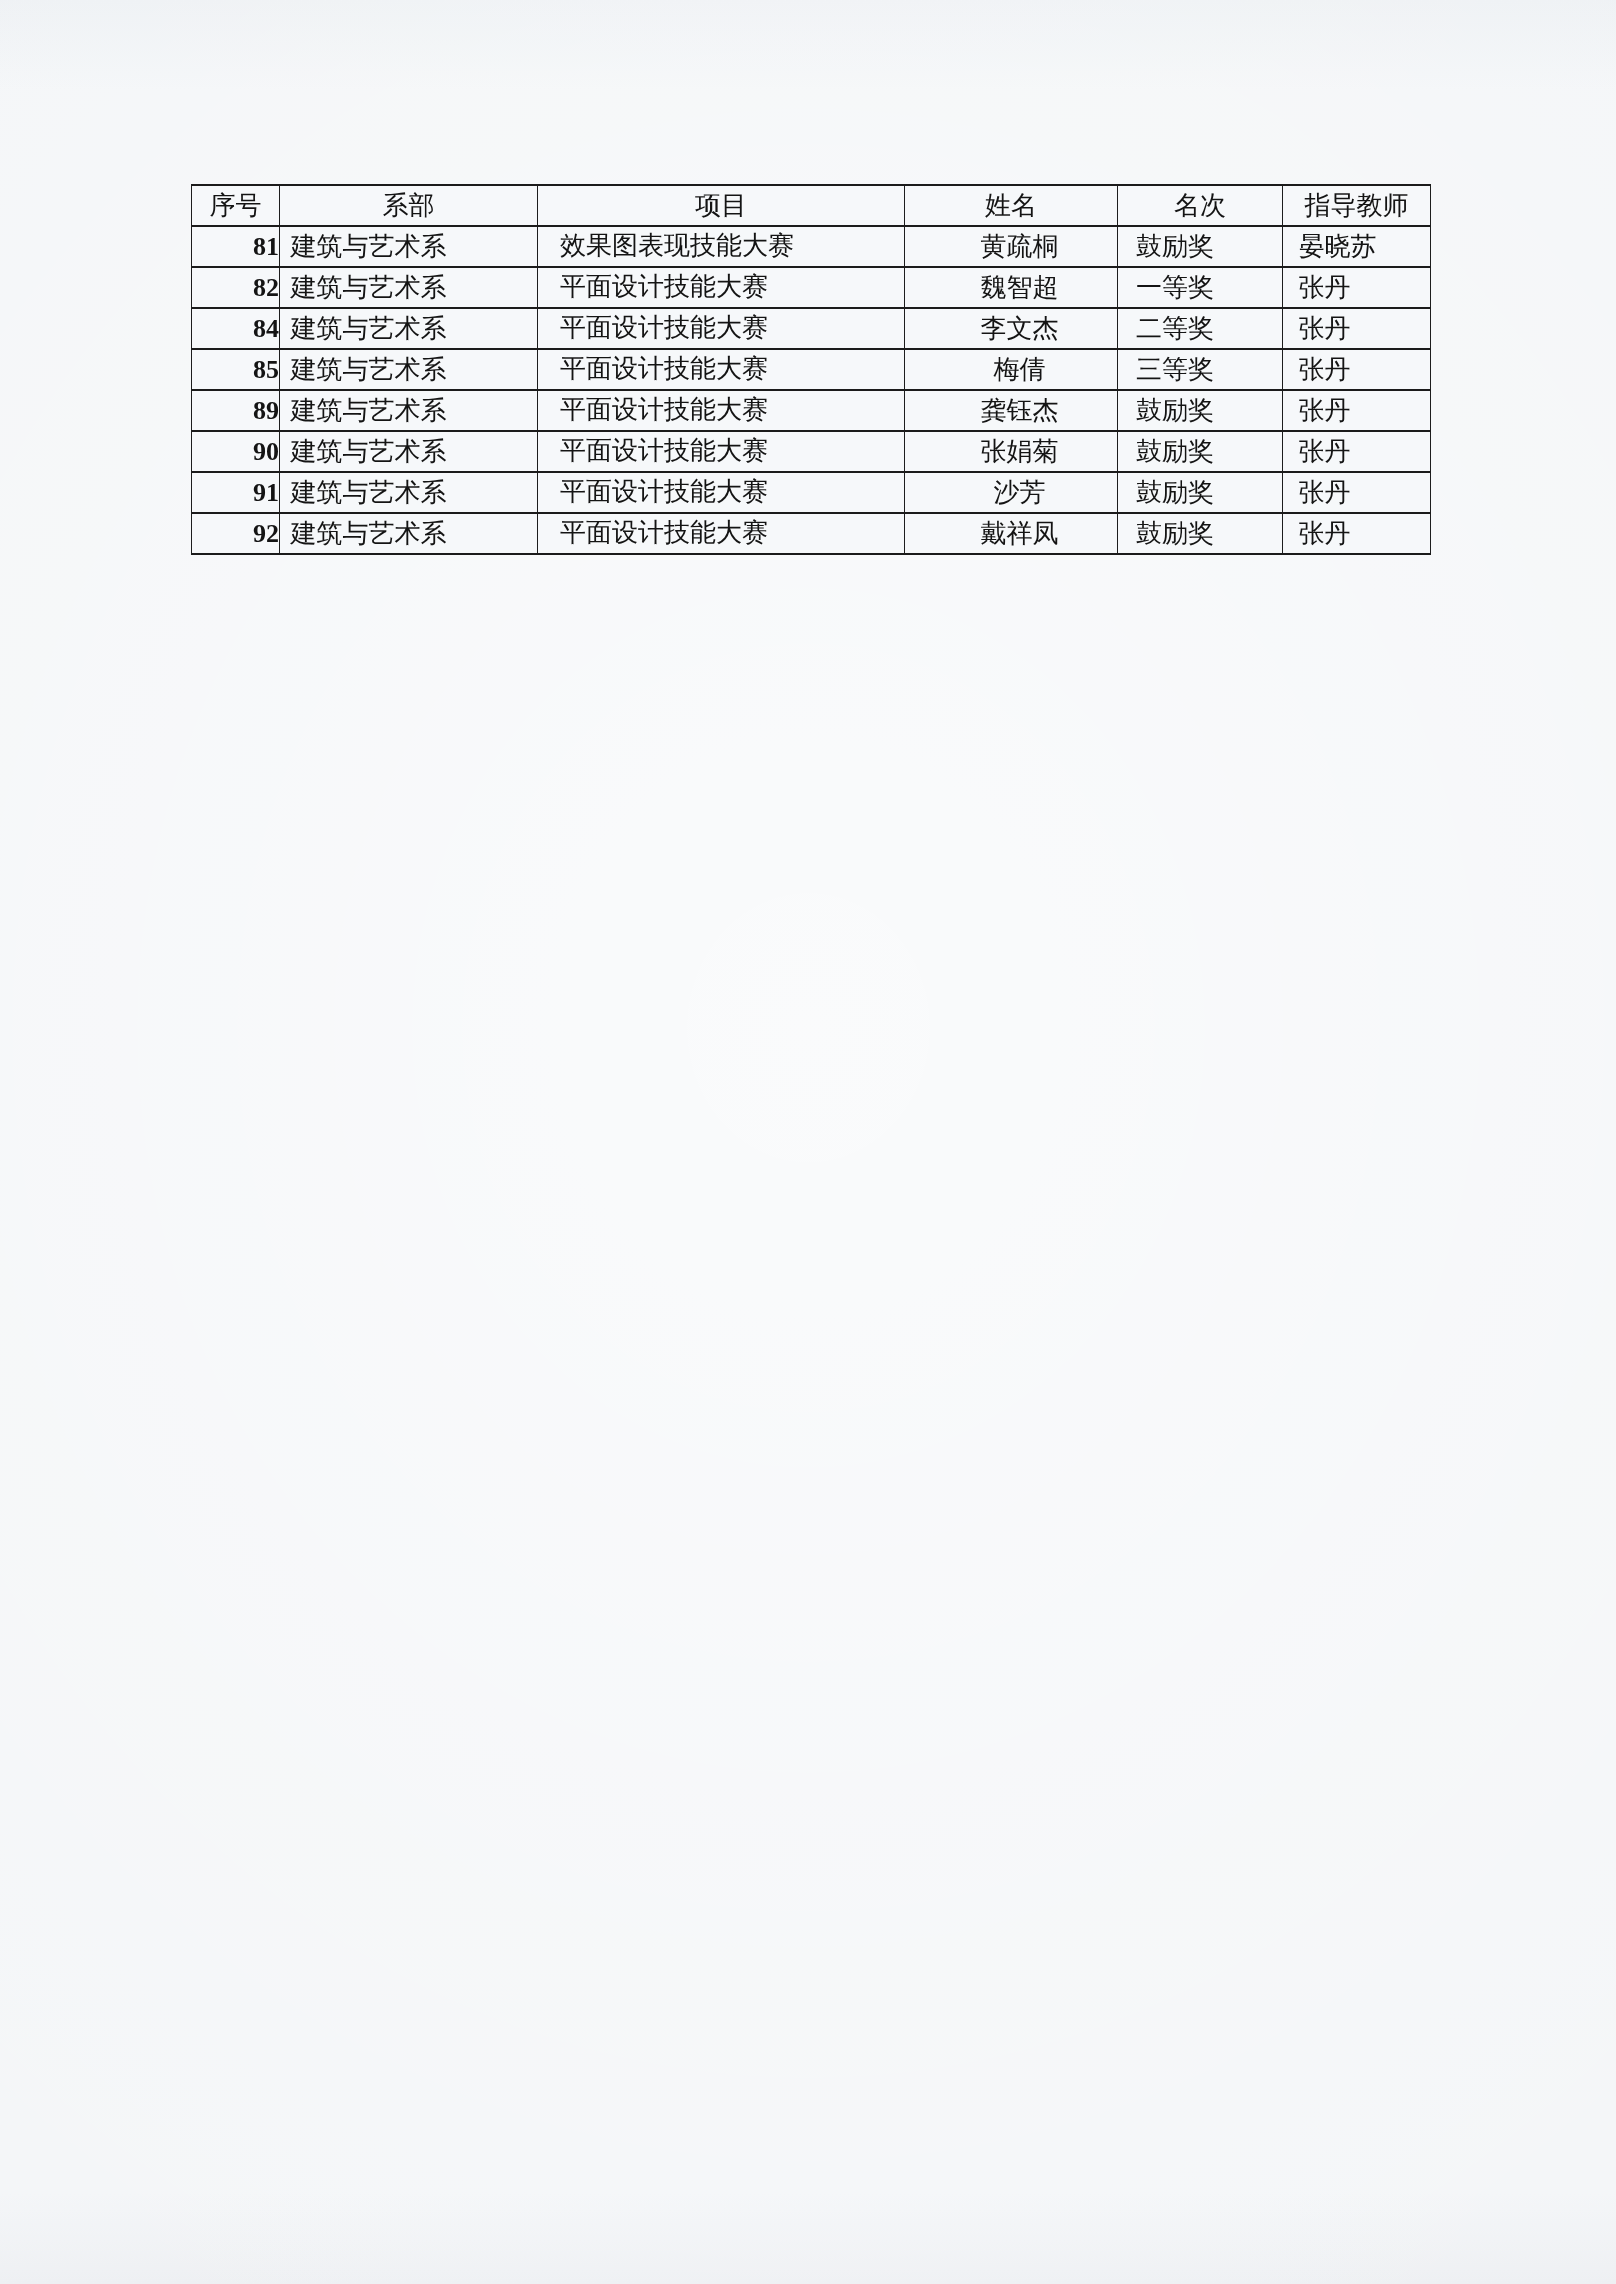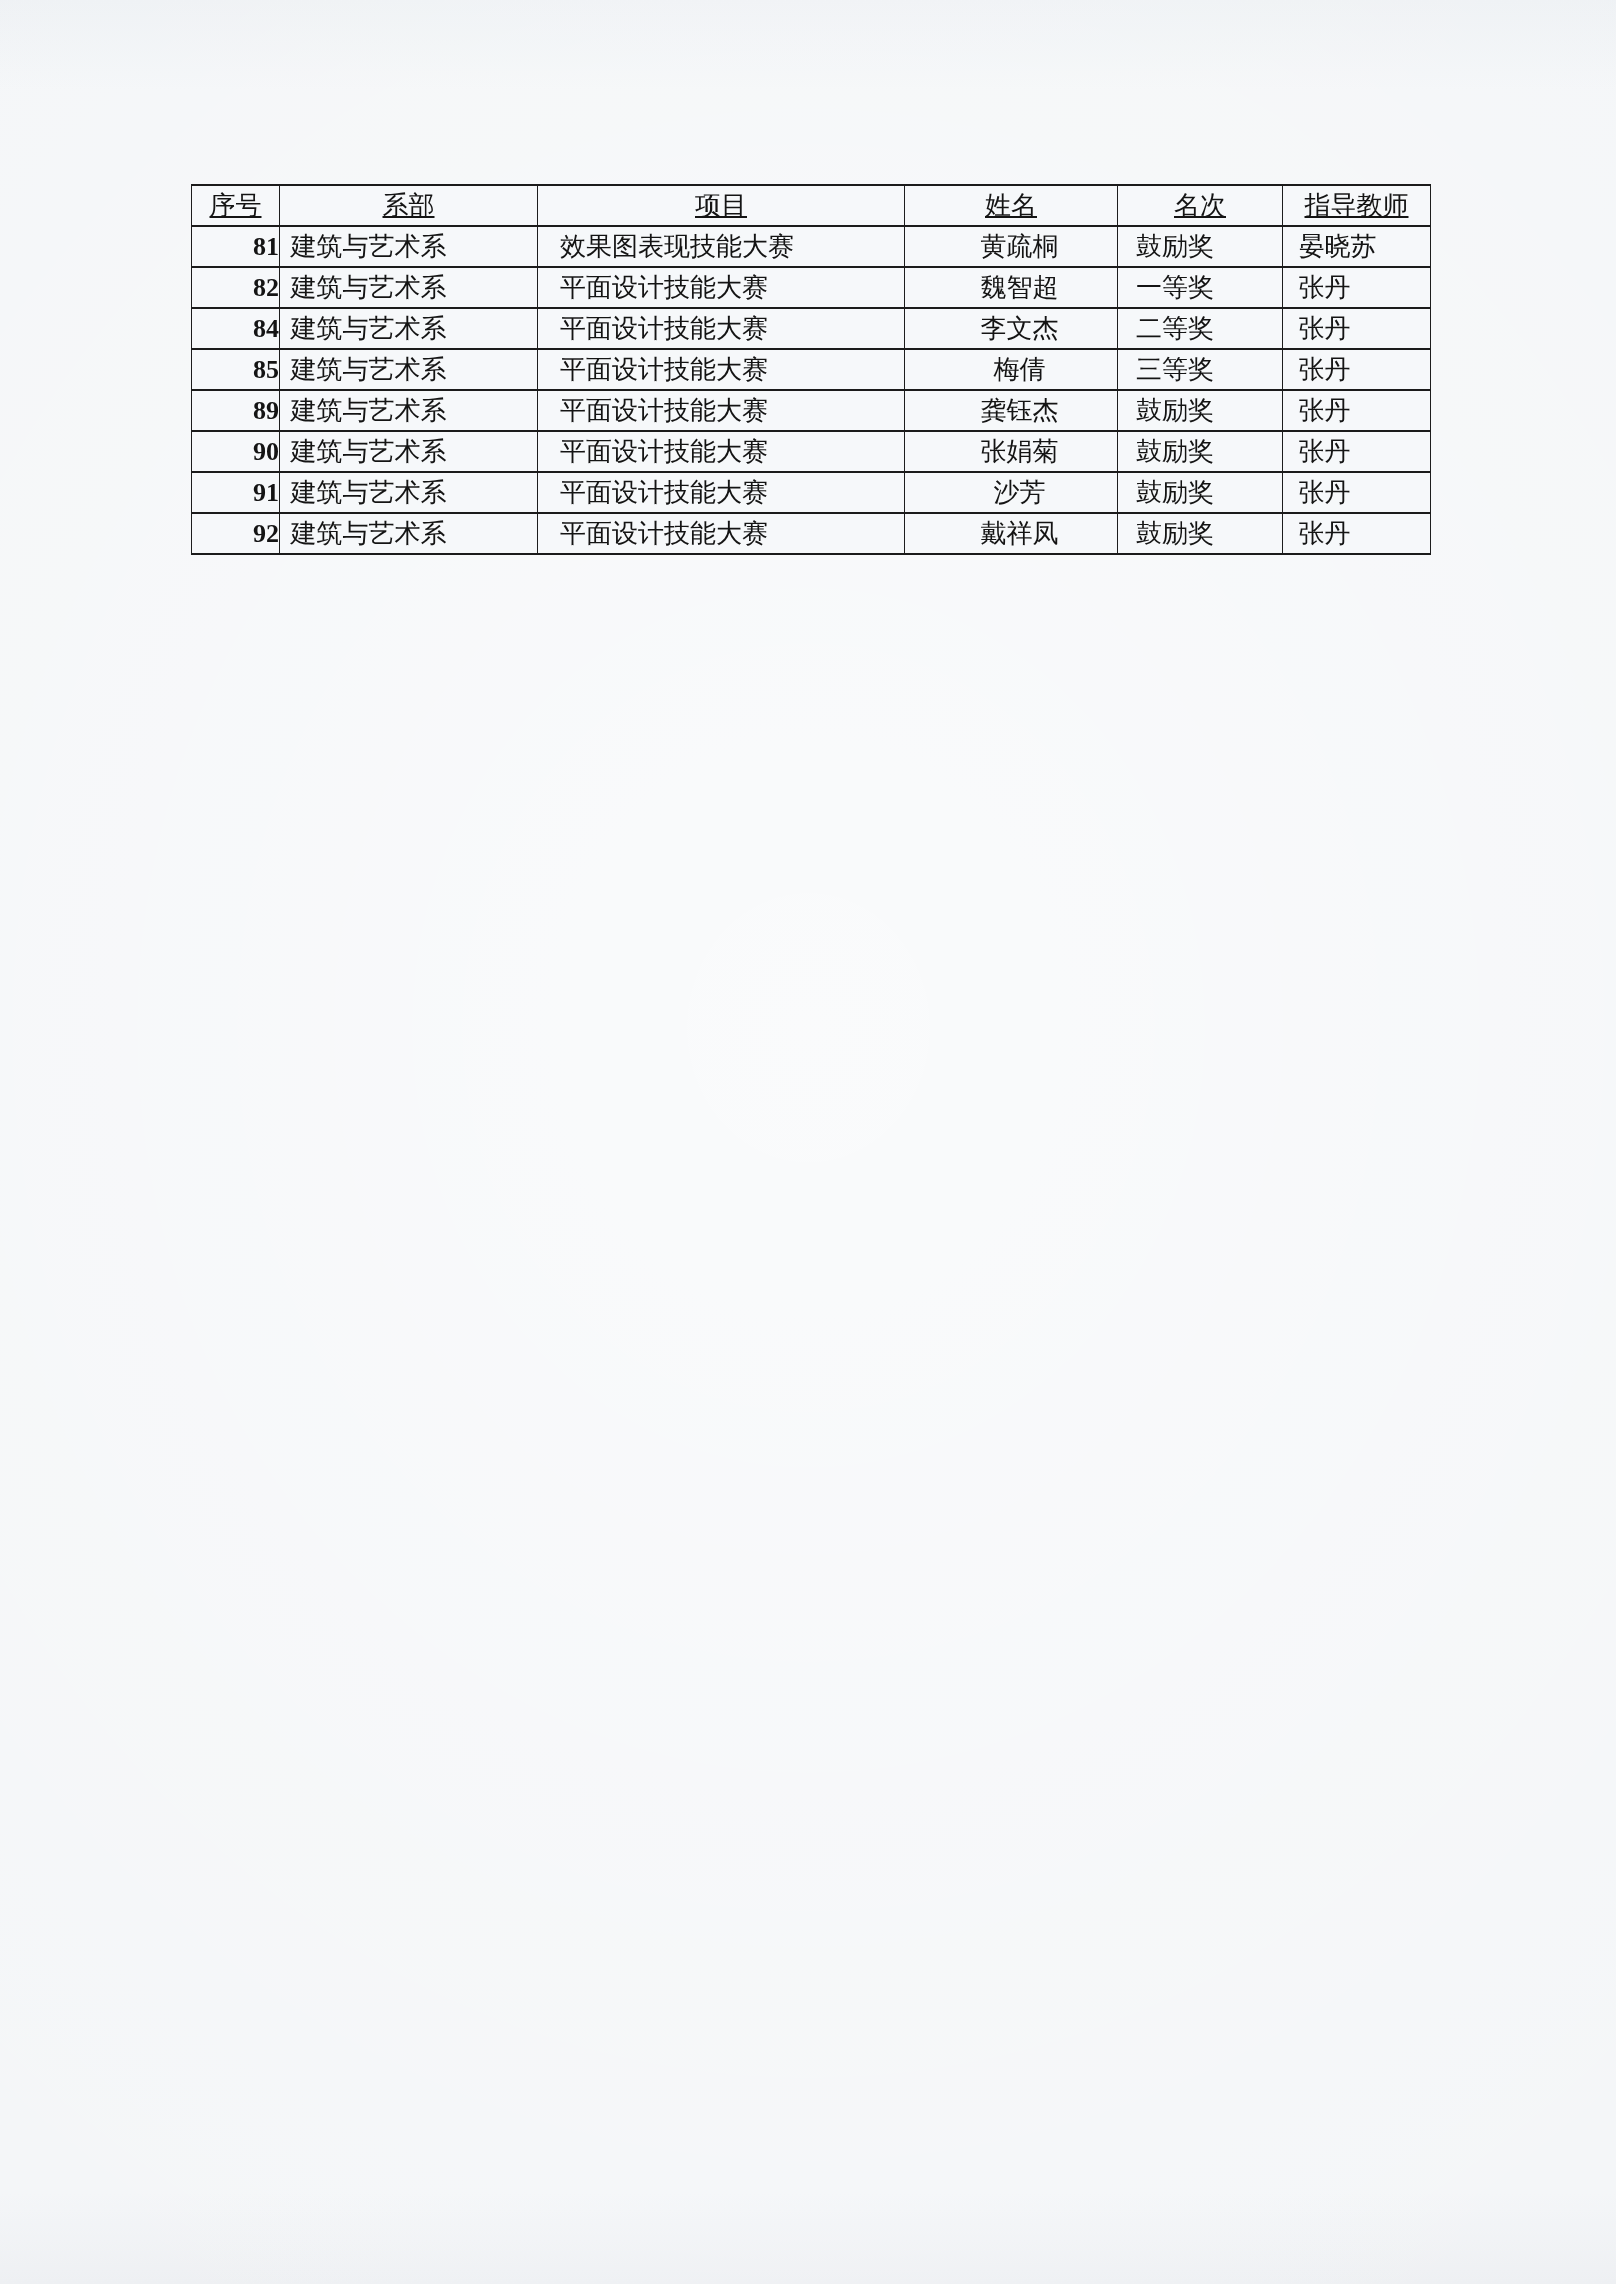--- a/index.html
+++ b/index.html
@@ -47,34 +47,33 @@
     border-bottom: 2.6px solid #1b1b1b;
     height: 39px;
     padding: 0;
     background: #f6f8fa;
     font-weight: normal;
     white-space: nowrap;
     overflow: hidden;
   }
   .awards-table th {
     vertical-align: middle;
-    text-decoration: underline;
   }
   .awards-table td {
     text-align: left;
     vertical-align: middle;
     padding-left: 16.3px;
   }
   .awards-table td.cell-index {
     text-align: right;
     padding-left: 0;
     font-weight: bold;
   }
   .awards-table td.cell-department { padding-left: 10.4px; }
-  .awards-table td.cell-project    { padding-left: 22px; }
+  .awards-table td.cell-project    { padding-left: 22px; font-family: Liberation Mono, monospace; }
   .awards-table td.cell-name       { padding-left: 17px; text-align: center; }
   .awards-table td.cell-rank       { padding-left: 18px; }
   .awards-table td.cell-teacher    { padding-left: 15.6px; margin-left: 48px; }
 </style>
 </head>
 <body>
 
 <div class="paper">
   <table class="awards-table">
     <colgroup>

